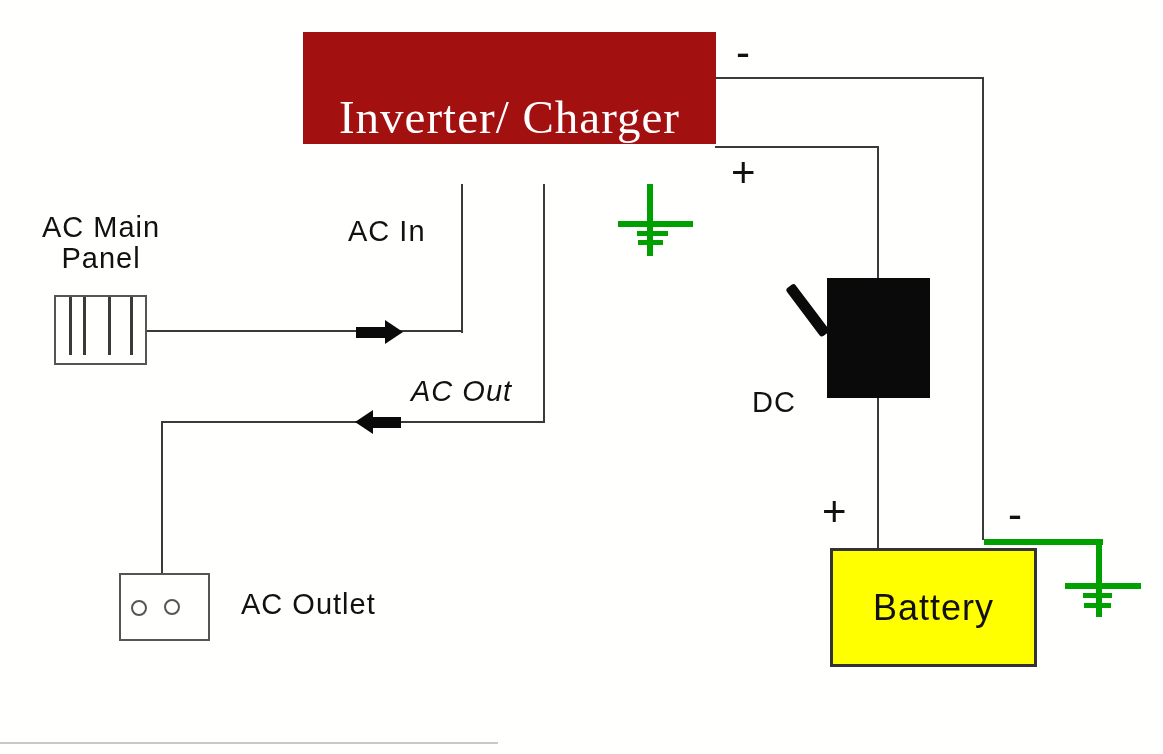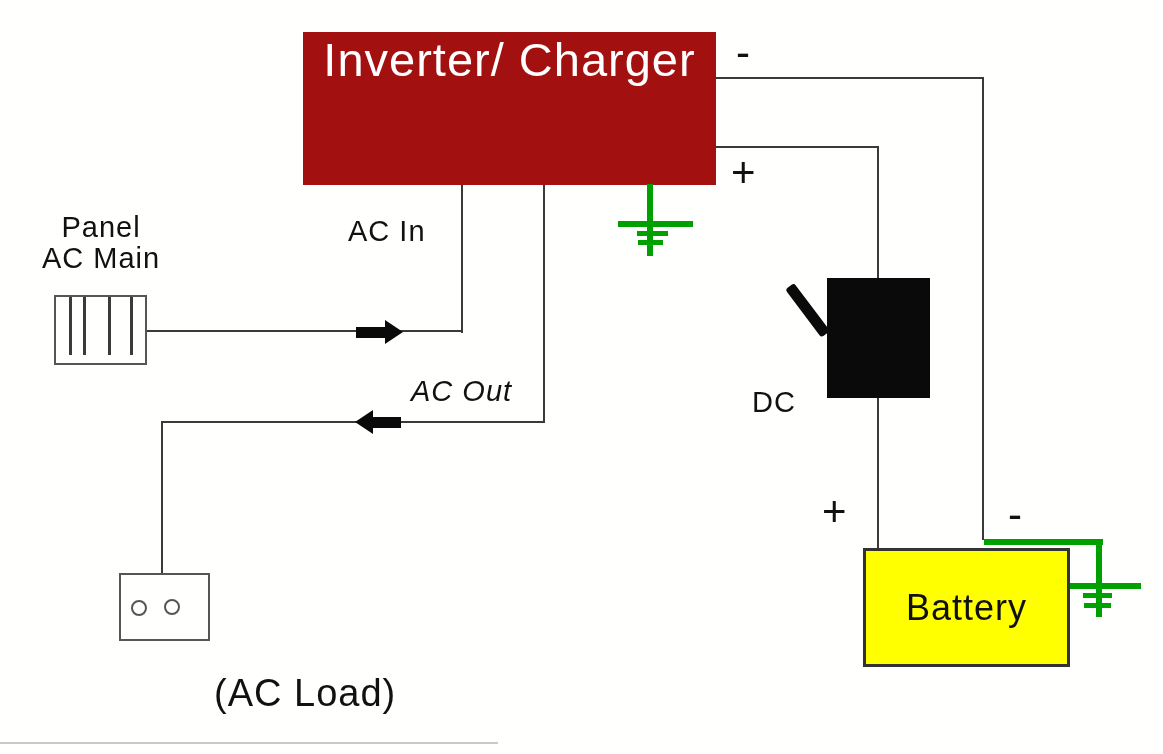--- a/index.html
+++ b/index.html
@@ -9,30 +9,30 @@
     background:var(--background,#fffffd);
     font-family:"Liberation Sans",sans-serif;
     color:var(--label-text,#111);
   }
   .wire{position:absolute;background:var(--wire,#3a3a3a);}
   .gwire{position:absolute;background:var(--ground-green,#00a000);}
   .label{position:absolute;font-size:29px;letter-spacing:1px;color:var(--label-text,#111);white-space:nowrap;line-height:1.08;}
   .label.center{text-align:center;}
   .terminal{position:absolute;font-size:42px;color:var(--label-text,#111);line-height:1;}
   .inverter{
-    position:absolute;left:303px;top:32px;width:413px;height:153px;
+    position:absolute;left:303px;top:32px;width:413px;height:112px;
     background:var(--inverter-fill,#a21010);
-    display:flex;align-items:flex-start;justify-content:center;
-    color:var(--inverter-text,#fff);font-size:47px;letter-spacing:1px;
+    display:flex;align-items:flex-end;justify-content:center;
+    color:var(--inverter-text,#fff);font-size:47px;letter-spacing:1px;font-family:Liberation Serif, serif;
   }
   .battery{
     position:absolute;left:830px;top:548px;width:207px;height:119px;
     background:var(--battery-fill,#ffff00);border:3px solid var(--battery-border,#333);
     box-sizing:border-box;display:flex;align-items:center;justify-content:center;
-    font-size:36px;letter-spacing:1px;color:var(--label-text,#111);margin-left:33px;
+    font-size:36px;letter-spacing:1px;color:var(--label-text,#111);
   }
   .disconnect{
     position:absolute;left:827px;top:278px;width:103px;height:120px;
     background:var(--disconnect-fill,#0a0a0a);
   }
   .handle{
     position:absolute;left:794px;top:283px;width:60px;height:11px;
     background:var(--disconnect-fill,#0a0a0a);border-radius:3px;
     transform:rotate(53deg);transform-origin:0 0;
   }
@@ -116,29 +116,29 @@
     <div class="slot" style="left:52px;"></div>
     <div class="slot" style="left:74px;"></div>
   </div>
 
   <div class="outlet">
     <div class="hole" style="left:10px;top:25px;"></div>
     <div class="hole" style="left:43px;top:24px;"></div>
   </div>
 
   <div class="label center" style="left:30px;top:212px;width:142px;">
+    <div>AC Main</div>
     <div>Panel</div>
-    <div>AC Main</div>
   </div>
   <div class="label" style="left:348px;top:216px;">AC In</div>
   <div class="label" style="left:411px;top:376px;font-style:italic;">AC Out</div>
   <div class="label center" style="left:688px;top:387px;width:172px;">
     <div>DC</div>
   </div>
-  <div class="label" style="left:214px;top:673px;font-size:38px;">(AC Load)</div>
+  <div class="label" style="left:241px;top:589px;">AC Outlet</div>
 
   <div class="terminal" style="left:736px;top:32px;">-</div>
   <div class="terminal" style="left:731px;top:152px;">+</div>
   <div class="terminal" style="left:822px;top:491px;">+</div>
   <div class="terminal" style="left:1008px;top:494px;">-</div>
 
   <div class="divider"></div>
 
 </div>
 

